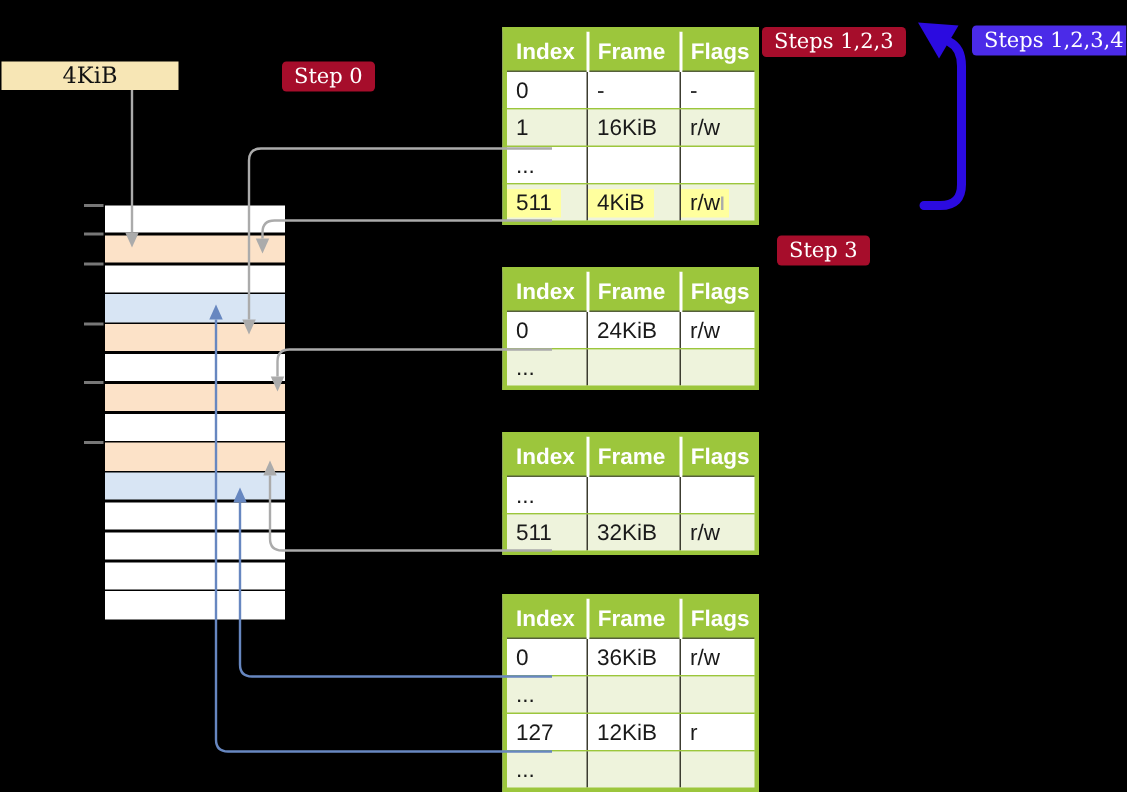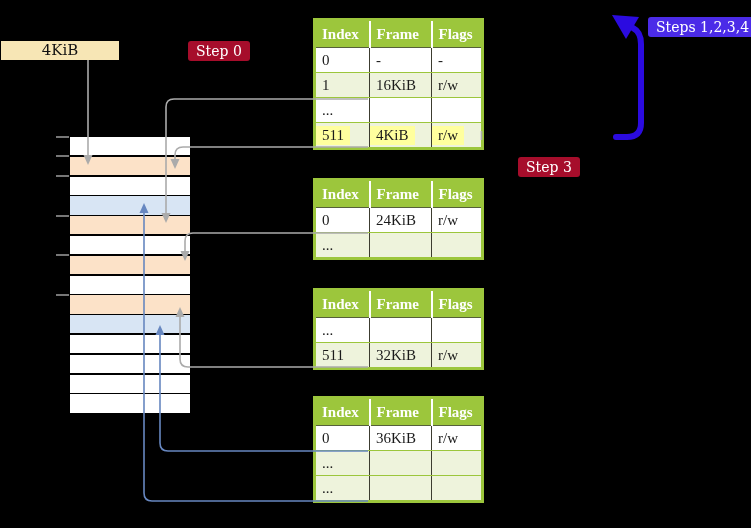--- a/index.html
+++ b/index.html
@@ -30,21 +30,22 @@
   
   .mrow{position:absolute; left:70px; width:120px; height:18.2px;}
   .mrow[data-color="white"]{background:#ffffff;}
   .mrow[data-color="peach"]{background:var(--peach);}
   .mrow[data-color="blue"]{background:var(--blue_row);}
   .tick{position:absolute; left:56px; width:13px; height:2px; background:var(--tick_gray);}
   
   table.tbl{
     position:absolute; width:168px; border-collapse:collapse;
     border:3px solid var(--olive); background:#fff; table-layout:fixed;
-    font-family:Liberation Serif, serif;
+    font-family:Liberation Sans, sans-serif;
+    margin-left:22px;
   }
   table.tbl th{
     background:var(--olive); color:#fff; font-weight:bold; font-size:15px;
     text-align:left; padding:0 0 0 6px; height:26px;
     border-right:2px solid #fff; border-bottom:1px solid #55603a;
   }
   table.tbl th:last-child{border-right:none;}
   table.tbl td{
     font-size:15px; color:#1a1a1a; height:24px; padding:0 0 0 6px;
     border-right:1px solid #3c3c30; border-bottom:1px solid var(--olive);
@@ -63,20 +64,21 @@
   .c-big-head{fill:var(--arrow_blue); stroke:none;}
 </style>
 </head>
 <body>
 
 <div id="stage">
 
   <div class="frame-box">4KiB</div>
 
   <div class="badge red" style="left:188px;top:41px;text-align:center;">Step 0</div>
+  <div class="badge red" style="left:508px;top:18px;">Steps 1,2,3</div>
   <div class="badge blue" style="left:648px;top:17px;">Steps 1,2,3,4</div>
   <div class="badge red" style="left:518px;top:157px;">Step 3</div>
 
   <div>
     <div class="mrow" style="top:137.0px" data-color="white"></div>
     <div class="mrow" style="top:156.8px" data-color="peach"></div>
     <div class="mrow" style="top:176.6px" data-color="white"></div>
     <div class="mrow" style="top:196.4px" data-color="blue"></div>
     <div class="mrow" style="top:216.2px" data-color="peach"></div>
     <div class="mrow" style="top:236.0px" data-color="white"></div>
@@ -205,20 +207,25 @@
       <tr>
         <td>0</td>
         <td>36KiB</td>
         <td>r/w</td>
       </tr>
       <tr class="alt">
         <td>...</td>
         <td></td>
         <td></td>
       </tr>
+      <tr>
+        <td>127</td>
+        <td>12KiB</td>
+        <td>r</td>
+      </tr>
       <tr class="alt">
         <td>...</td>
         <td></td>
         <td></td>
       </tr>
     </tbody>
   </table>
 
   <svg id="overlay" width="751" height="528" viewBox="0 0 751 528">
 

